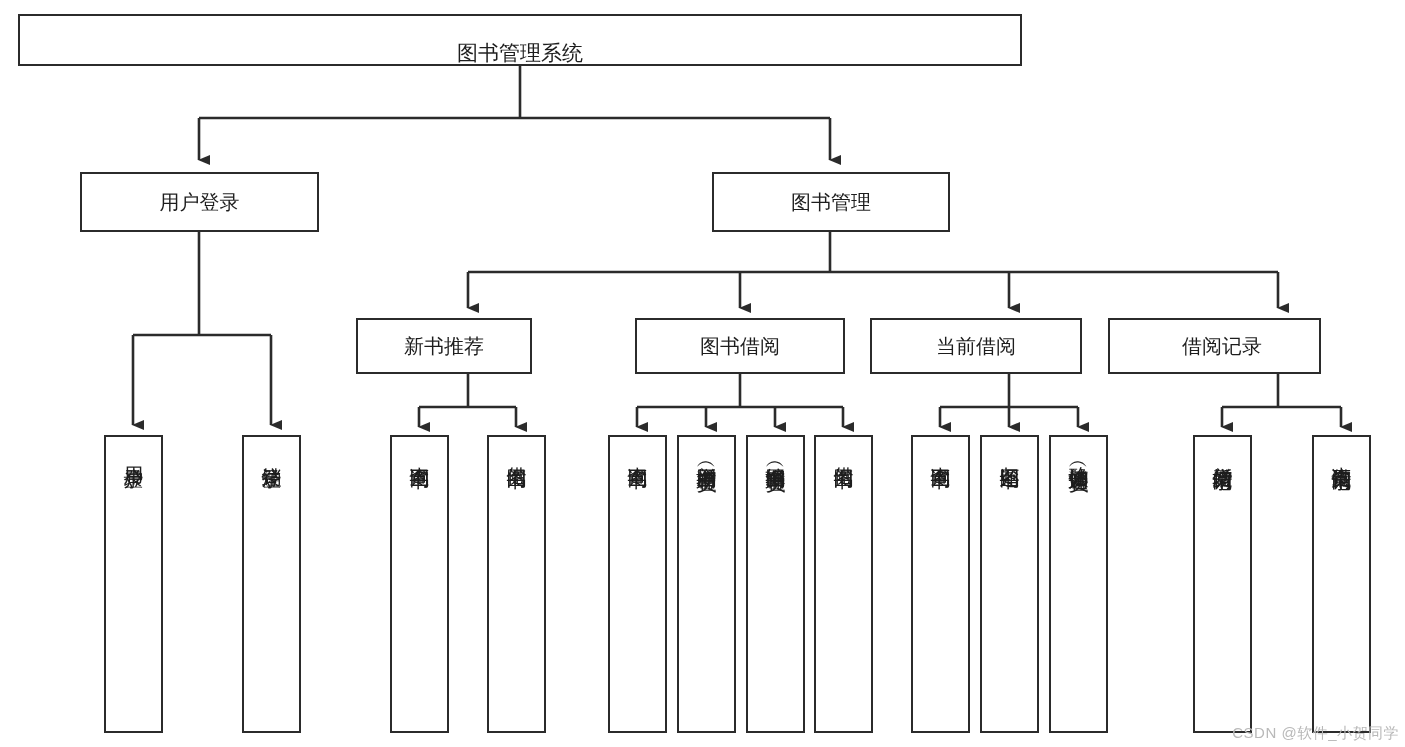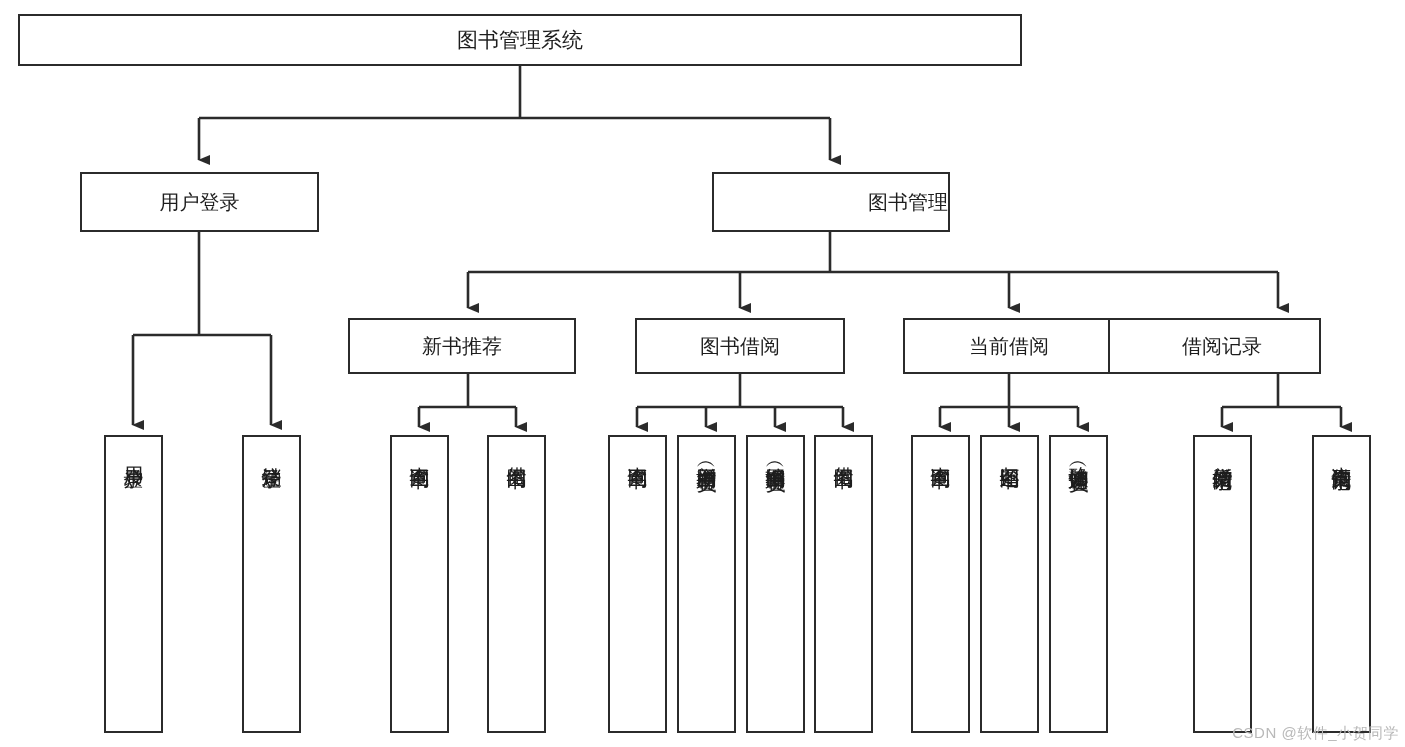--- a/index.html
+++ b/index.html
@@ -121,38 +121,38 @@
       <path d="M 1009 407 L 1009 427" marker-end="url(#arrow)"></path>
       <path d="M 1078 407 L 1078 427" marker-end="url(#arrow)"></path>
 
       <path d="M 1278 374 L 1278 407"></path>
       <path d="M 1222 407 L 1341 407"></path>
       <path d="M 1222 407 L 1222 427" marker-end="url(#arrow)"></path>
       <path d="M 1341 407 L 1341 427" marker-end="url(#arrow)"></path>
     </g>
   </svg>
 
-  <div class="node level-root" style="left:18px; top:14px; width:1004px; height:52px;">
+  <div class="node level-root" style="left:18px; top:14px; width:1004px; height:52px;align-items:flex-end;">
     <span class="htext">图书管理系统</span>
   </div>
 
   <div class="node level-2" style="left:80px; top:172px; width:239px; height:60px;">
     <span class="htext">用户登录</span>
   </div>
-  <div class="node level-2" style="left:712px; top:172px; width:238px; height:60px;justify-content:flex-end;">
+  <div class="node level-2" style="left:712px; top:172px; width:238px; height:60px;">
     <span class="htext">图书管理</span>
   </div>
 
-  <div class="node level-3" style="left:348px; top:318px; width:228px; height:56px;">
+  <div class="node level-3" style="left:356px; top:318px; width:176px; height:56px;">
     <span class="htext">新书推荐</span>
   </div>
   <div class="node level-3" style="left:635px; top:318px; width:210px; height:56px;align-items:center;">
     <span class="htext">图书借阅</span>
   </div>
-  <div class="node level-3" style="left:903px; top:318px; width:212px; height:56px;">
+  <div class="node level-3" style="left:870px; top:318px; width:212px; height:56px;">
     <span class="htext">当前借阅</span>
   </div>
   <div class="node level-3" style="left:1108px; top:318px; width:213px; height:56px;padding-left:15px;">
     <span class="htext">借阅记录</span>
   </div>
 
   <div class="node leaf" style="left:104px; top:435px; width:59px; height:298px;">
     <span class="vtext">用户登录</span>
   </div>
   <div class="node leaf" style="left:242px; top:435px; width:59px; height:298px;">

